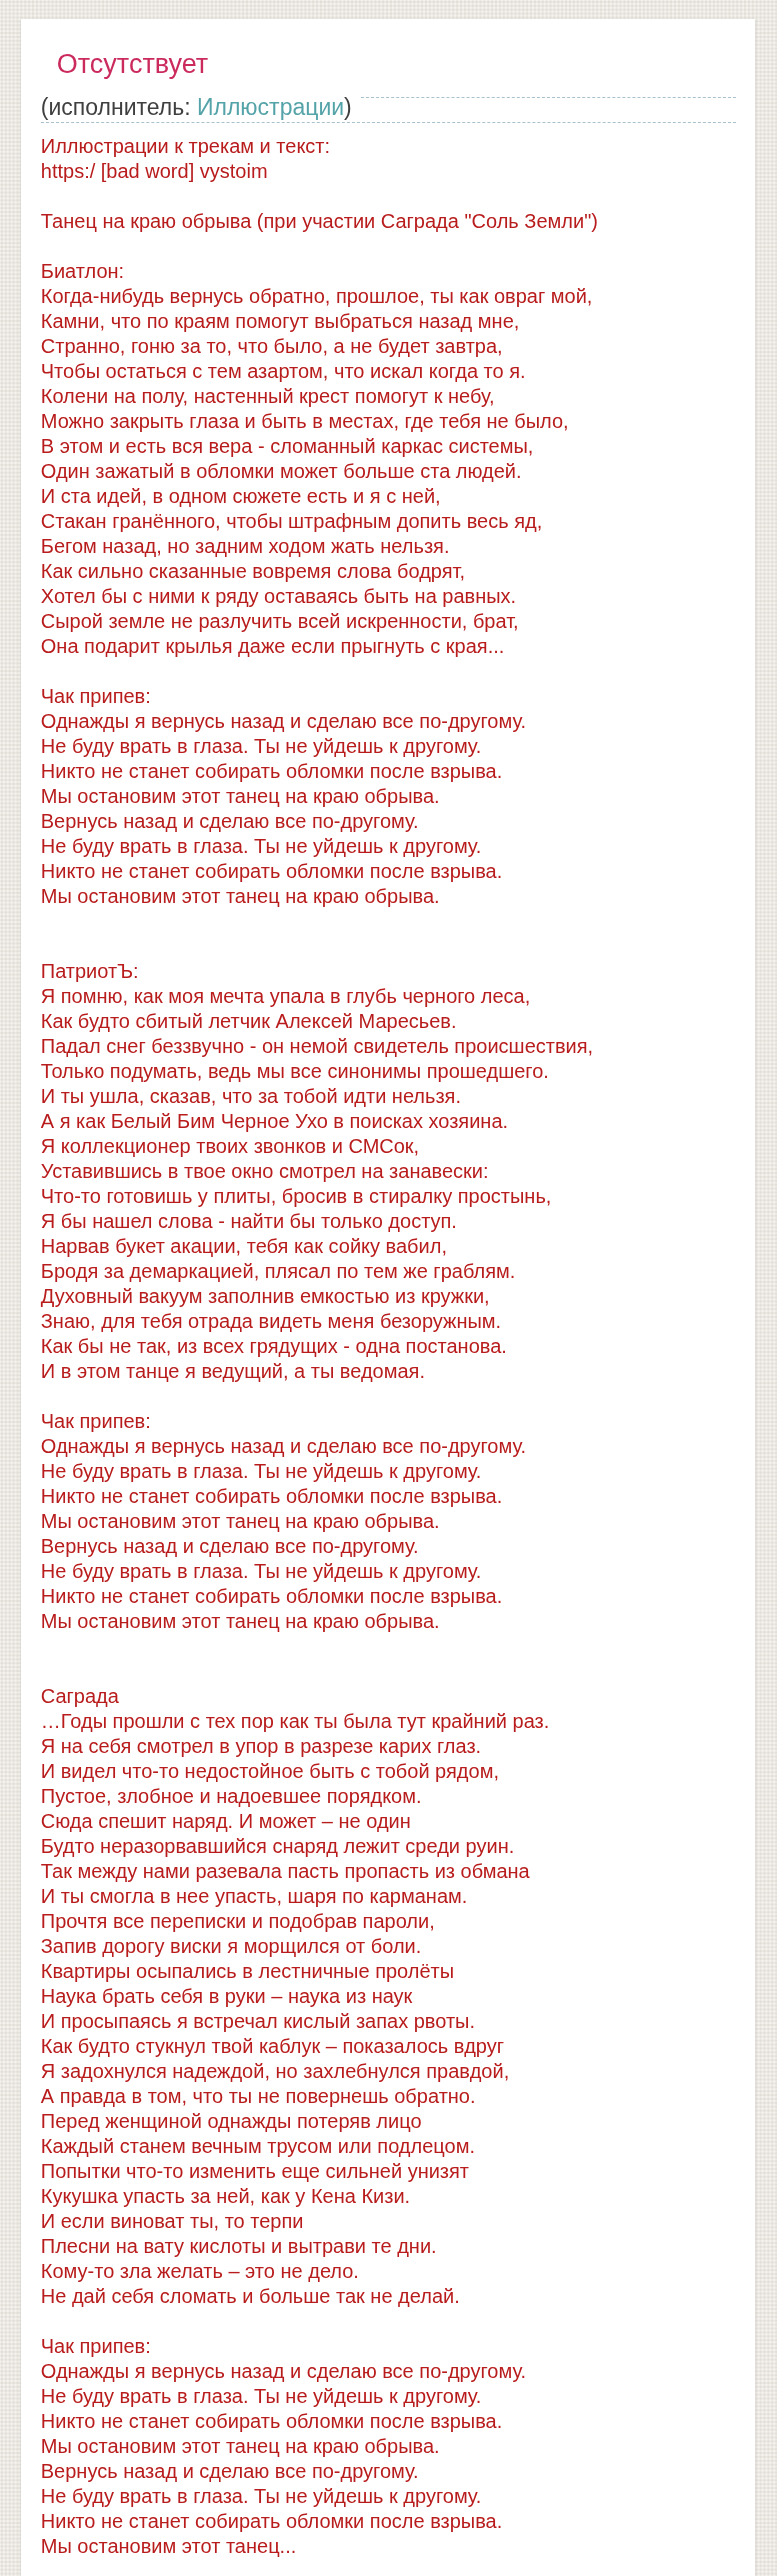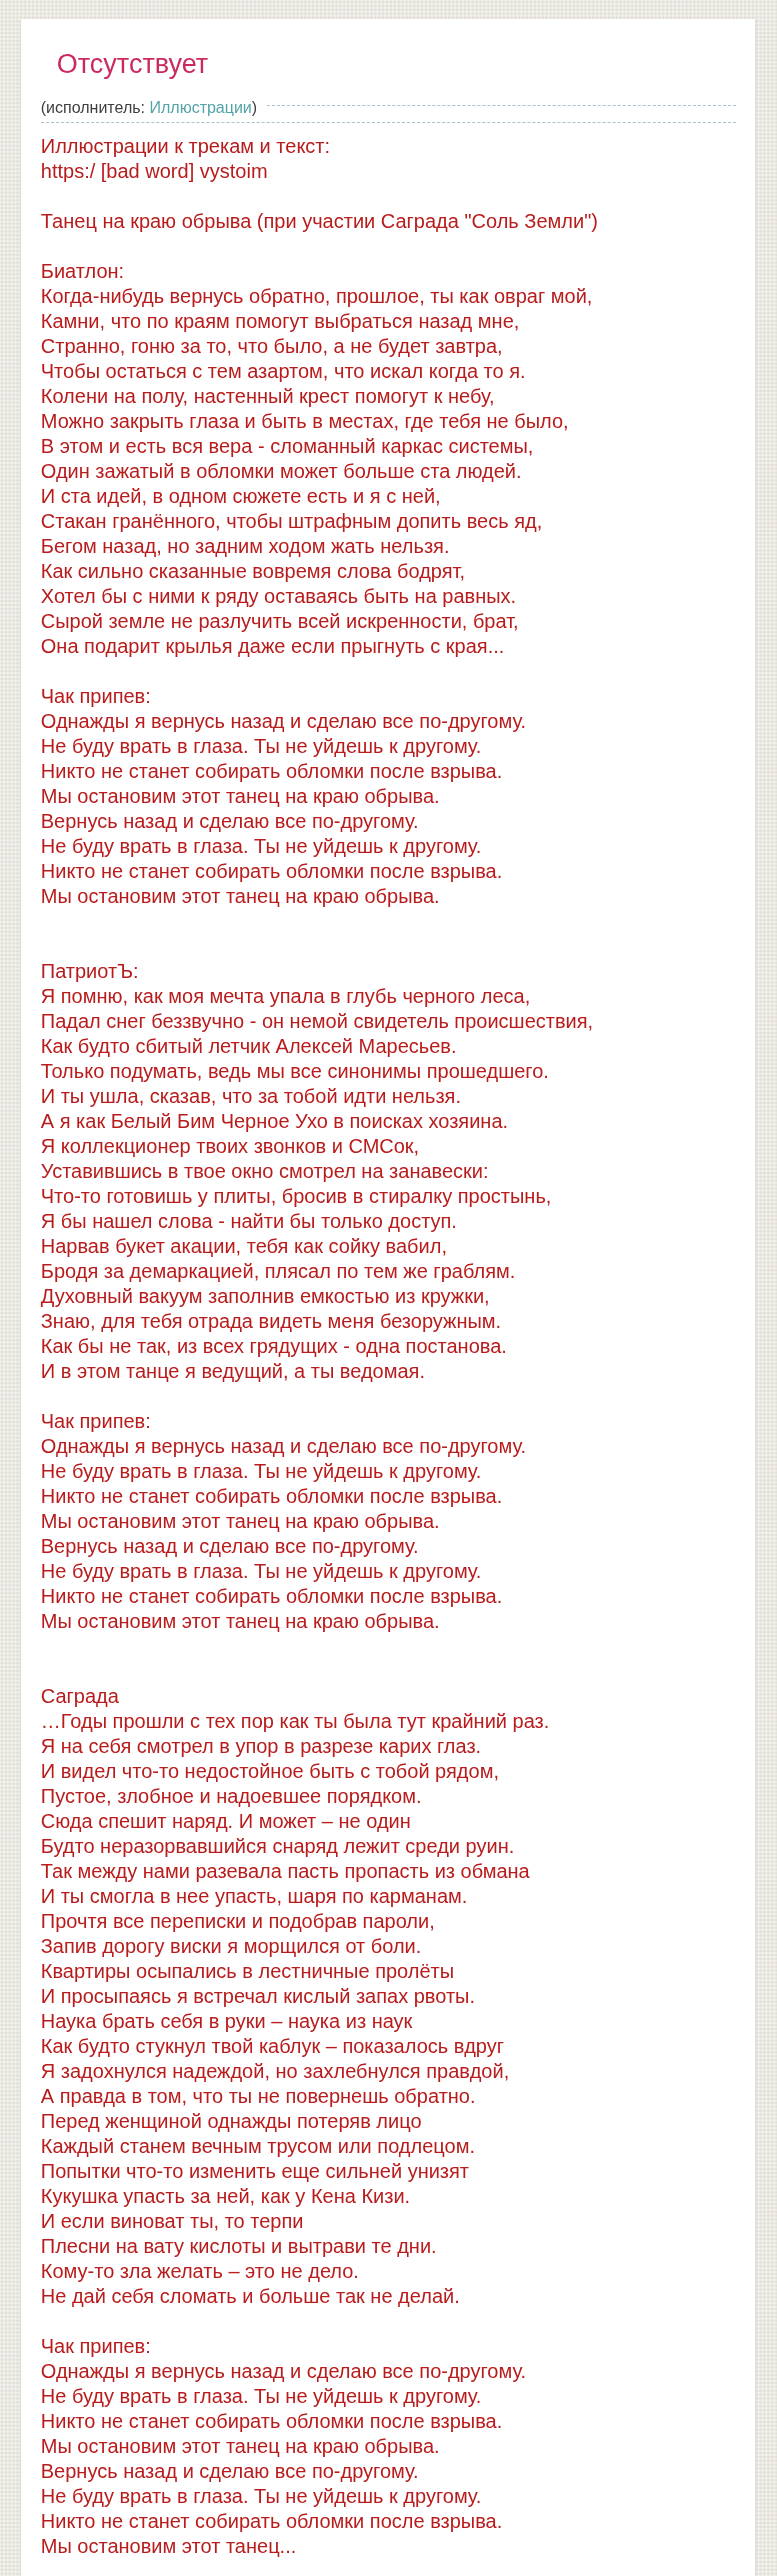--- a/index.html
+++ b/index.html
@@ -21,22 +21,22 @@
     box-sizing:border-box;
     padding:13.6px 19.4px 25px 19.4px;
   }
   .song-title{
     margin:16px;
     font-size:27px;line-height:31px;font-weight:400;
     color:#cb2a5d;
     cursor:pointer;
   }
   .artist-row{
-    display:flex;align-items:center;
-    font-size:16px;line-height:23px;color:#3f3f3f;
+    display:flex;align-items:flex-start;
+    font-size:23px;line-height:23px;color:#3f3f3f;
     margin-top:0;
   }
   .artist-link{color:#53a3a8;text-decoration:none;cursor:pointer;}
   .leader{
     flex:1 1 auto;
     border-bottom:1px dashed #a9c0cd;
     margin:0 0 4.9px 9.7px;
     height:1px;
   }
   .header-sep{
@@ -97,22 +97,22 @@
       <div class="lyric-line">Никто не станет собирать обломки после взрыва.</div>
       <div class="lyric-line">Мы остановим этот танец на краю обрыва.</div>
       <div class="lyric-line">Вернусь назад и сделаю все по-другому.</div>
       <div class="lyric-line">Не буду врать в глаза. Ты не уйдешь к другому.</div>
       <div class="lyric-line">Никто не станет собирать обломки после взрыва.</div>
       <div class="lyric-line">Мы остановим этот танец на краю обрыва.</div>
       <div class="lyric-line">&nbsp;</div>
       <div class="lyric-line">&nbsp;</div>
       <div class="lyric-line">ПатриотЪ:</div>
       <div class="lyric-line">Я помню, как моя мечта упала в глубь черного леса,</div>
+      <div class="lyric-line">Как будто сбитый летчик Алексей Маресьев.</div>
       <div class="lyric-line">Падал снег беззвучно - он немой свидетель происшествия,</div>
-      <div class="lyric-line">Как будто сбитый летчик Алексей Маресьев.</div>
       <div class="lyric-line">Только подумать, ведь мы все синонимы прошедшего.</div>
       <div class="lyric-line">И ты ушла, сказав, что за тобой идти нельзя.</div>
       <div class="lyric-line">А я как Белый Бим Черное Ухо в поисках хозяина.</div>
       <div class="lyric-line">Я коллекционер твоих звонков и СМСок,</div>
       <div class="lyric-line">Уставившись в твое окно смотрел на занавески:</div>
       <div class="lyric-line">Что-то готовишь у плиты, бросив в стиралку простынь,</div>
       <div class="lyric-line">Я бы нашел слова - найти бы только доступ.</div>
       <div class="lyric-line">Нарвав букет акации, тебя как сойку вабил,</div>
       <div class="lyric-line">Бродя за демаркацией, плясал по тем же граблям.</div>
       <div class="lyric-line">Духовный вакуум заполнив емкостью из кружки,</div>
@@ -136,22 +136,22 @@
       <div class="lyric-line">Я на себя смотрел в упор в разрезе карих глаз.</div>
       <div class="lyric-line">И видел что-то недостойное быть с тобой рядом,</div>
       <div class="lyric-line">Пустое, злобное и надоевшее порядком.</div>
       <div class="lyric-line">Сюда спешит наряд. И может – не один</div>
       <div class="lyric-line">Будто неразорвавшийся снаряд лежит среди руин.</div>
       <div class="lyric-line">Так между нами разевала пасть пропасть из обмана</div>
       <div class="lyric-line">И ты смогла в нее упасть, шаря по карманам.</div>
       <div class="lyric-line">Прочтя все переписки и подобрав пароли,</div>
       <div class="lyric-line">Запив дорогу виски я морщился от боли.</div>
       <div class="lyric-line">Квартиры осыпались в лестничные пролёты</div>
+      <div class="lyric-line">Наука брать себя в руки – наука из наук</div>
       <div class="lyric-line">И просыпаясь я встречал кислый запах рвоты.</div>
-      <div class="lyric-line">Наука брать себя в руки – наука из наук</div>
       <div class="lyric-line">Как будто стукнул твой каблук – показалось вдруг</div>
       <div class="lyric-line">Я задохнулся надеждой, но захлебнулся правдой,</div>
       <div class="lyric-line">А правда в том, что ты не повернешь обратно.</div>
       <div class="lyric-line">Перед женщиной однажды потеряв лицо</div>
       <div class="lyric-line">Каждый станем вечным трусом или подлецом.</div>
       <div class="lyric-line">Попытки что-то изменить еще сильней унизят</div>
       <div class="lyric-line">Кукушка упасть за ней, как у Кена Кизи.</div>
       <div class="lyric-line">И если виноват ты, то терпи</div>
       <div class="lyric-line">Плесни на вату кислоты и вытрави те дни.</div>
       <div class="lyric-line">Кому-то зла желать – это не дело.</div>

